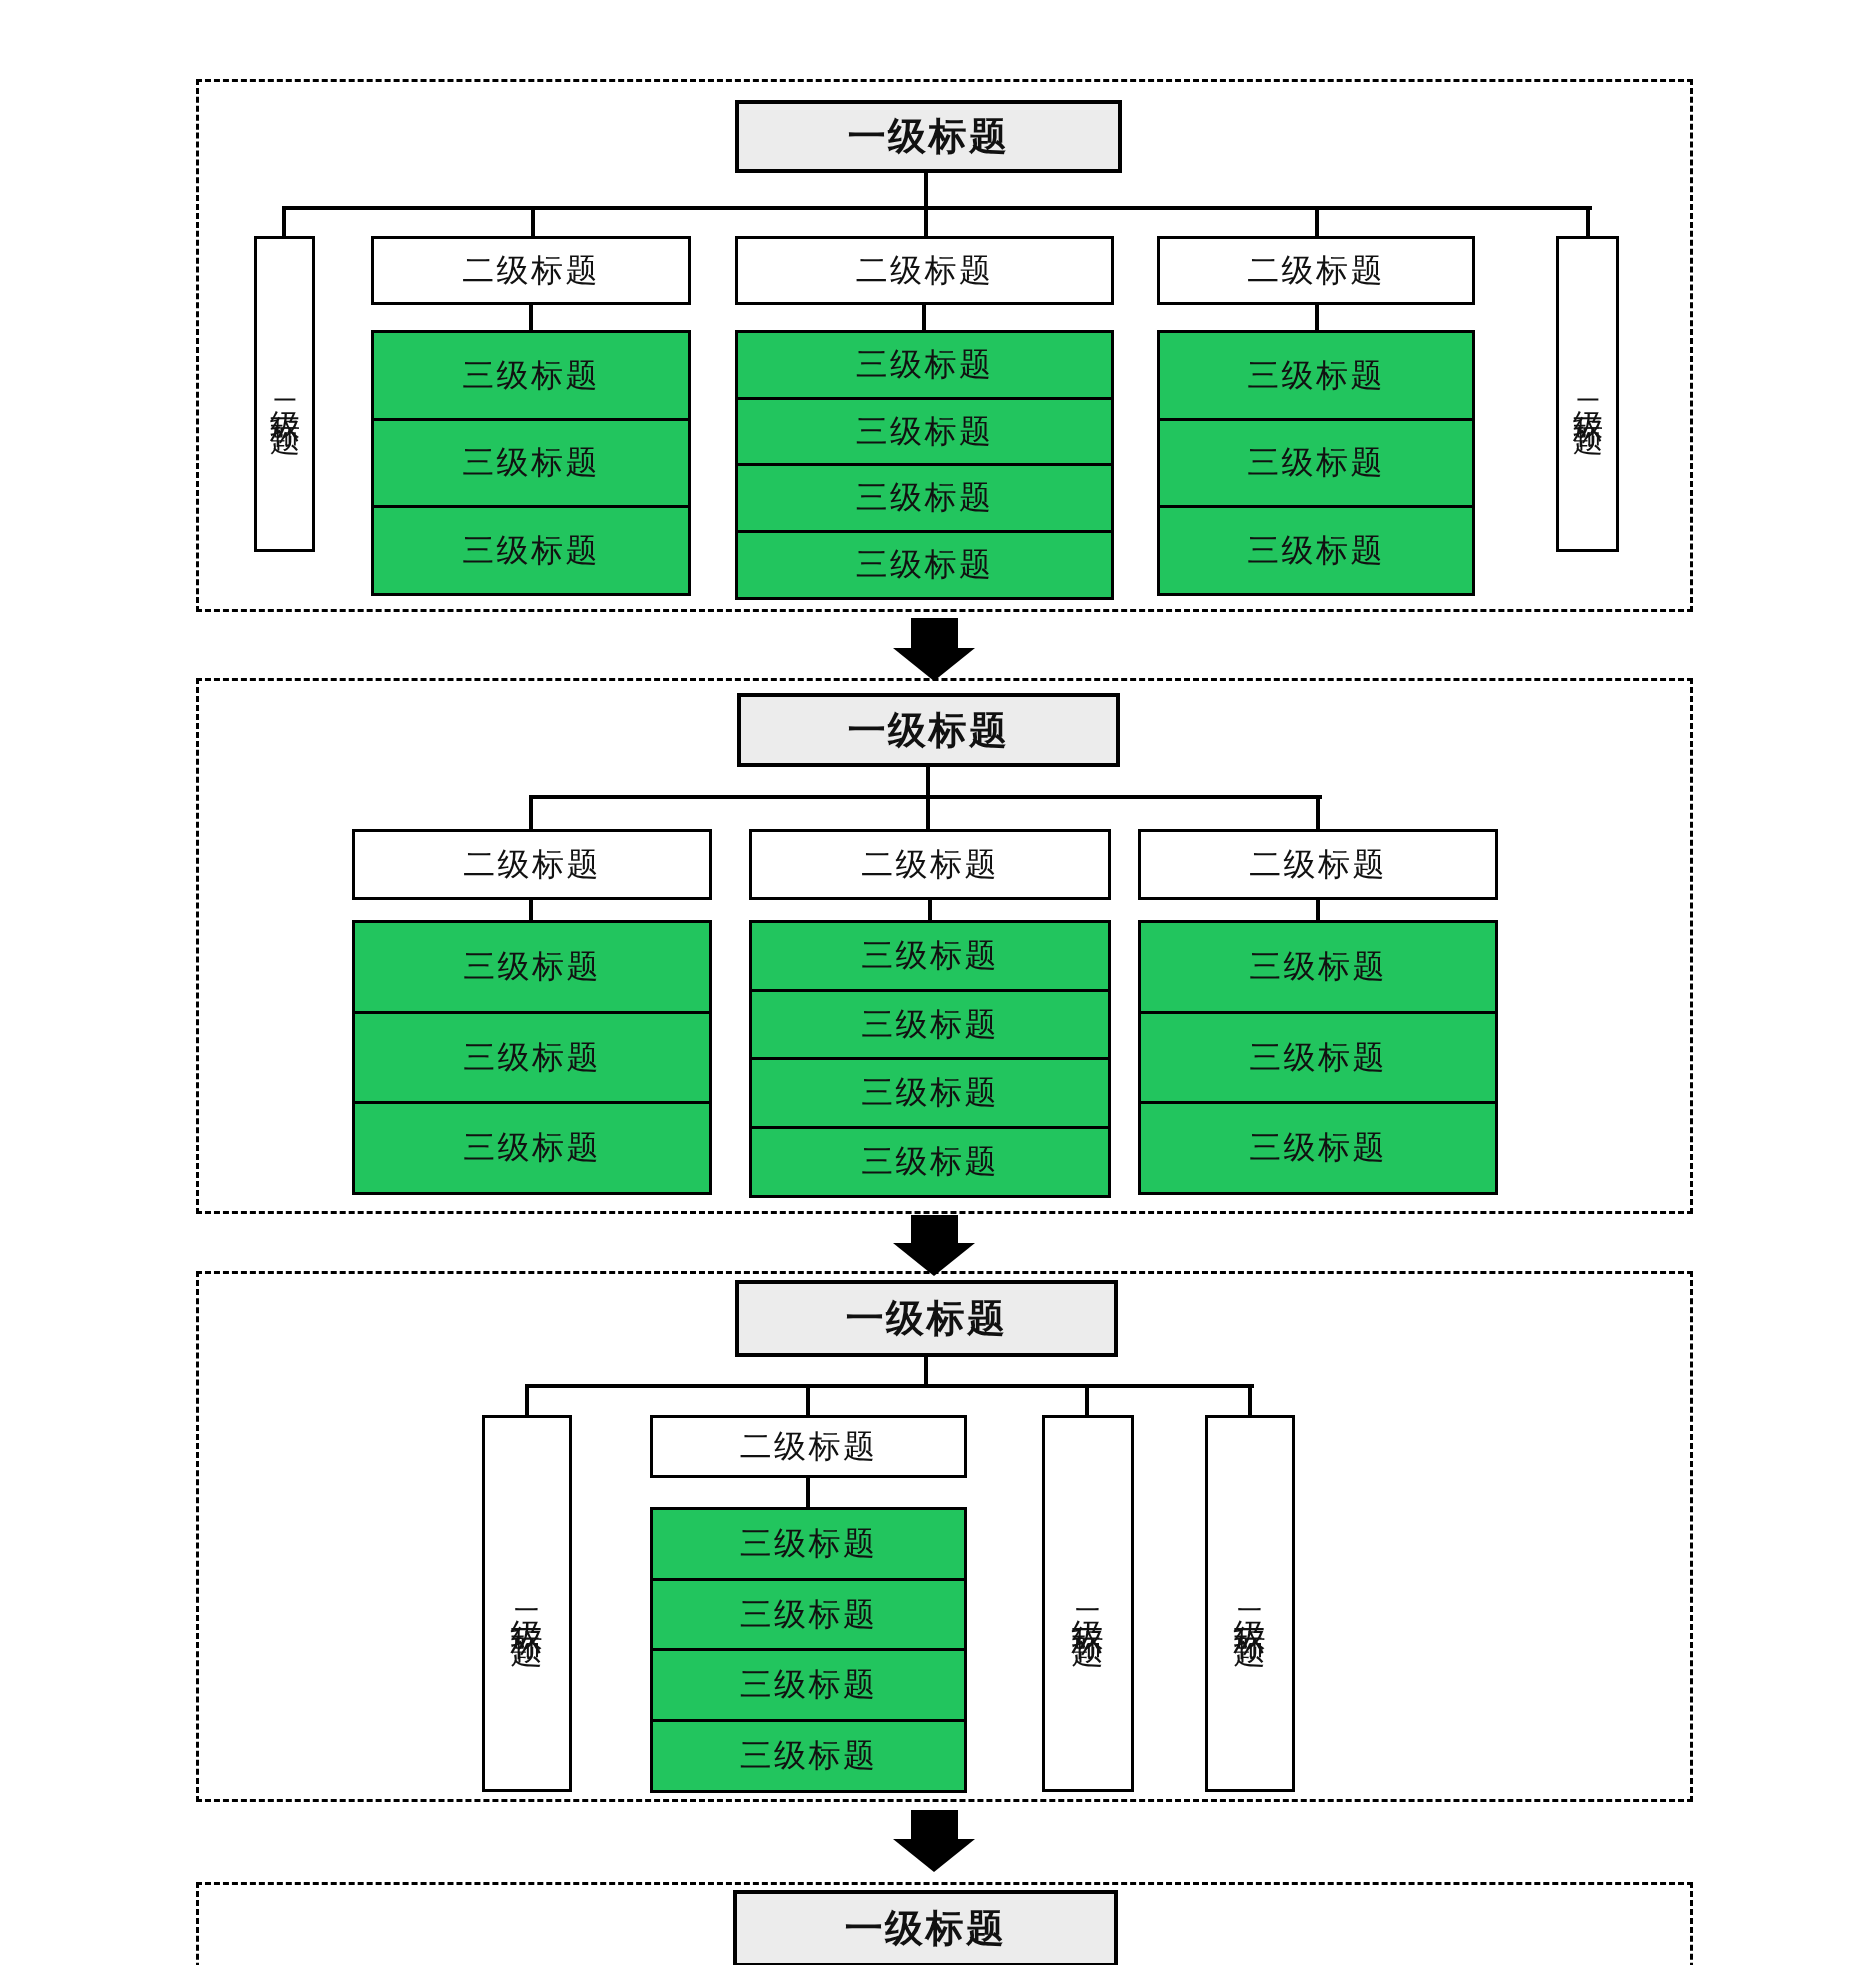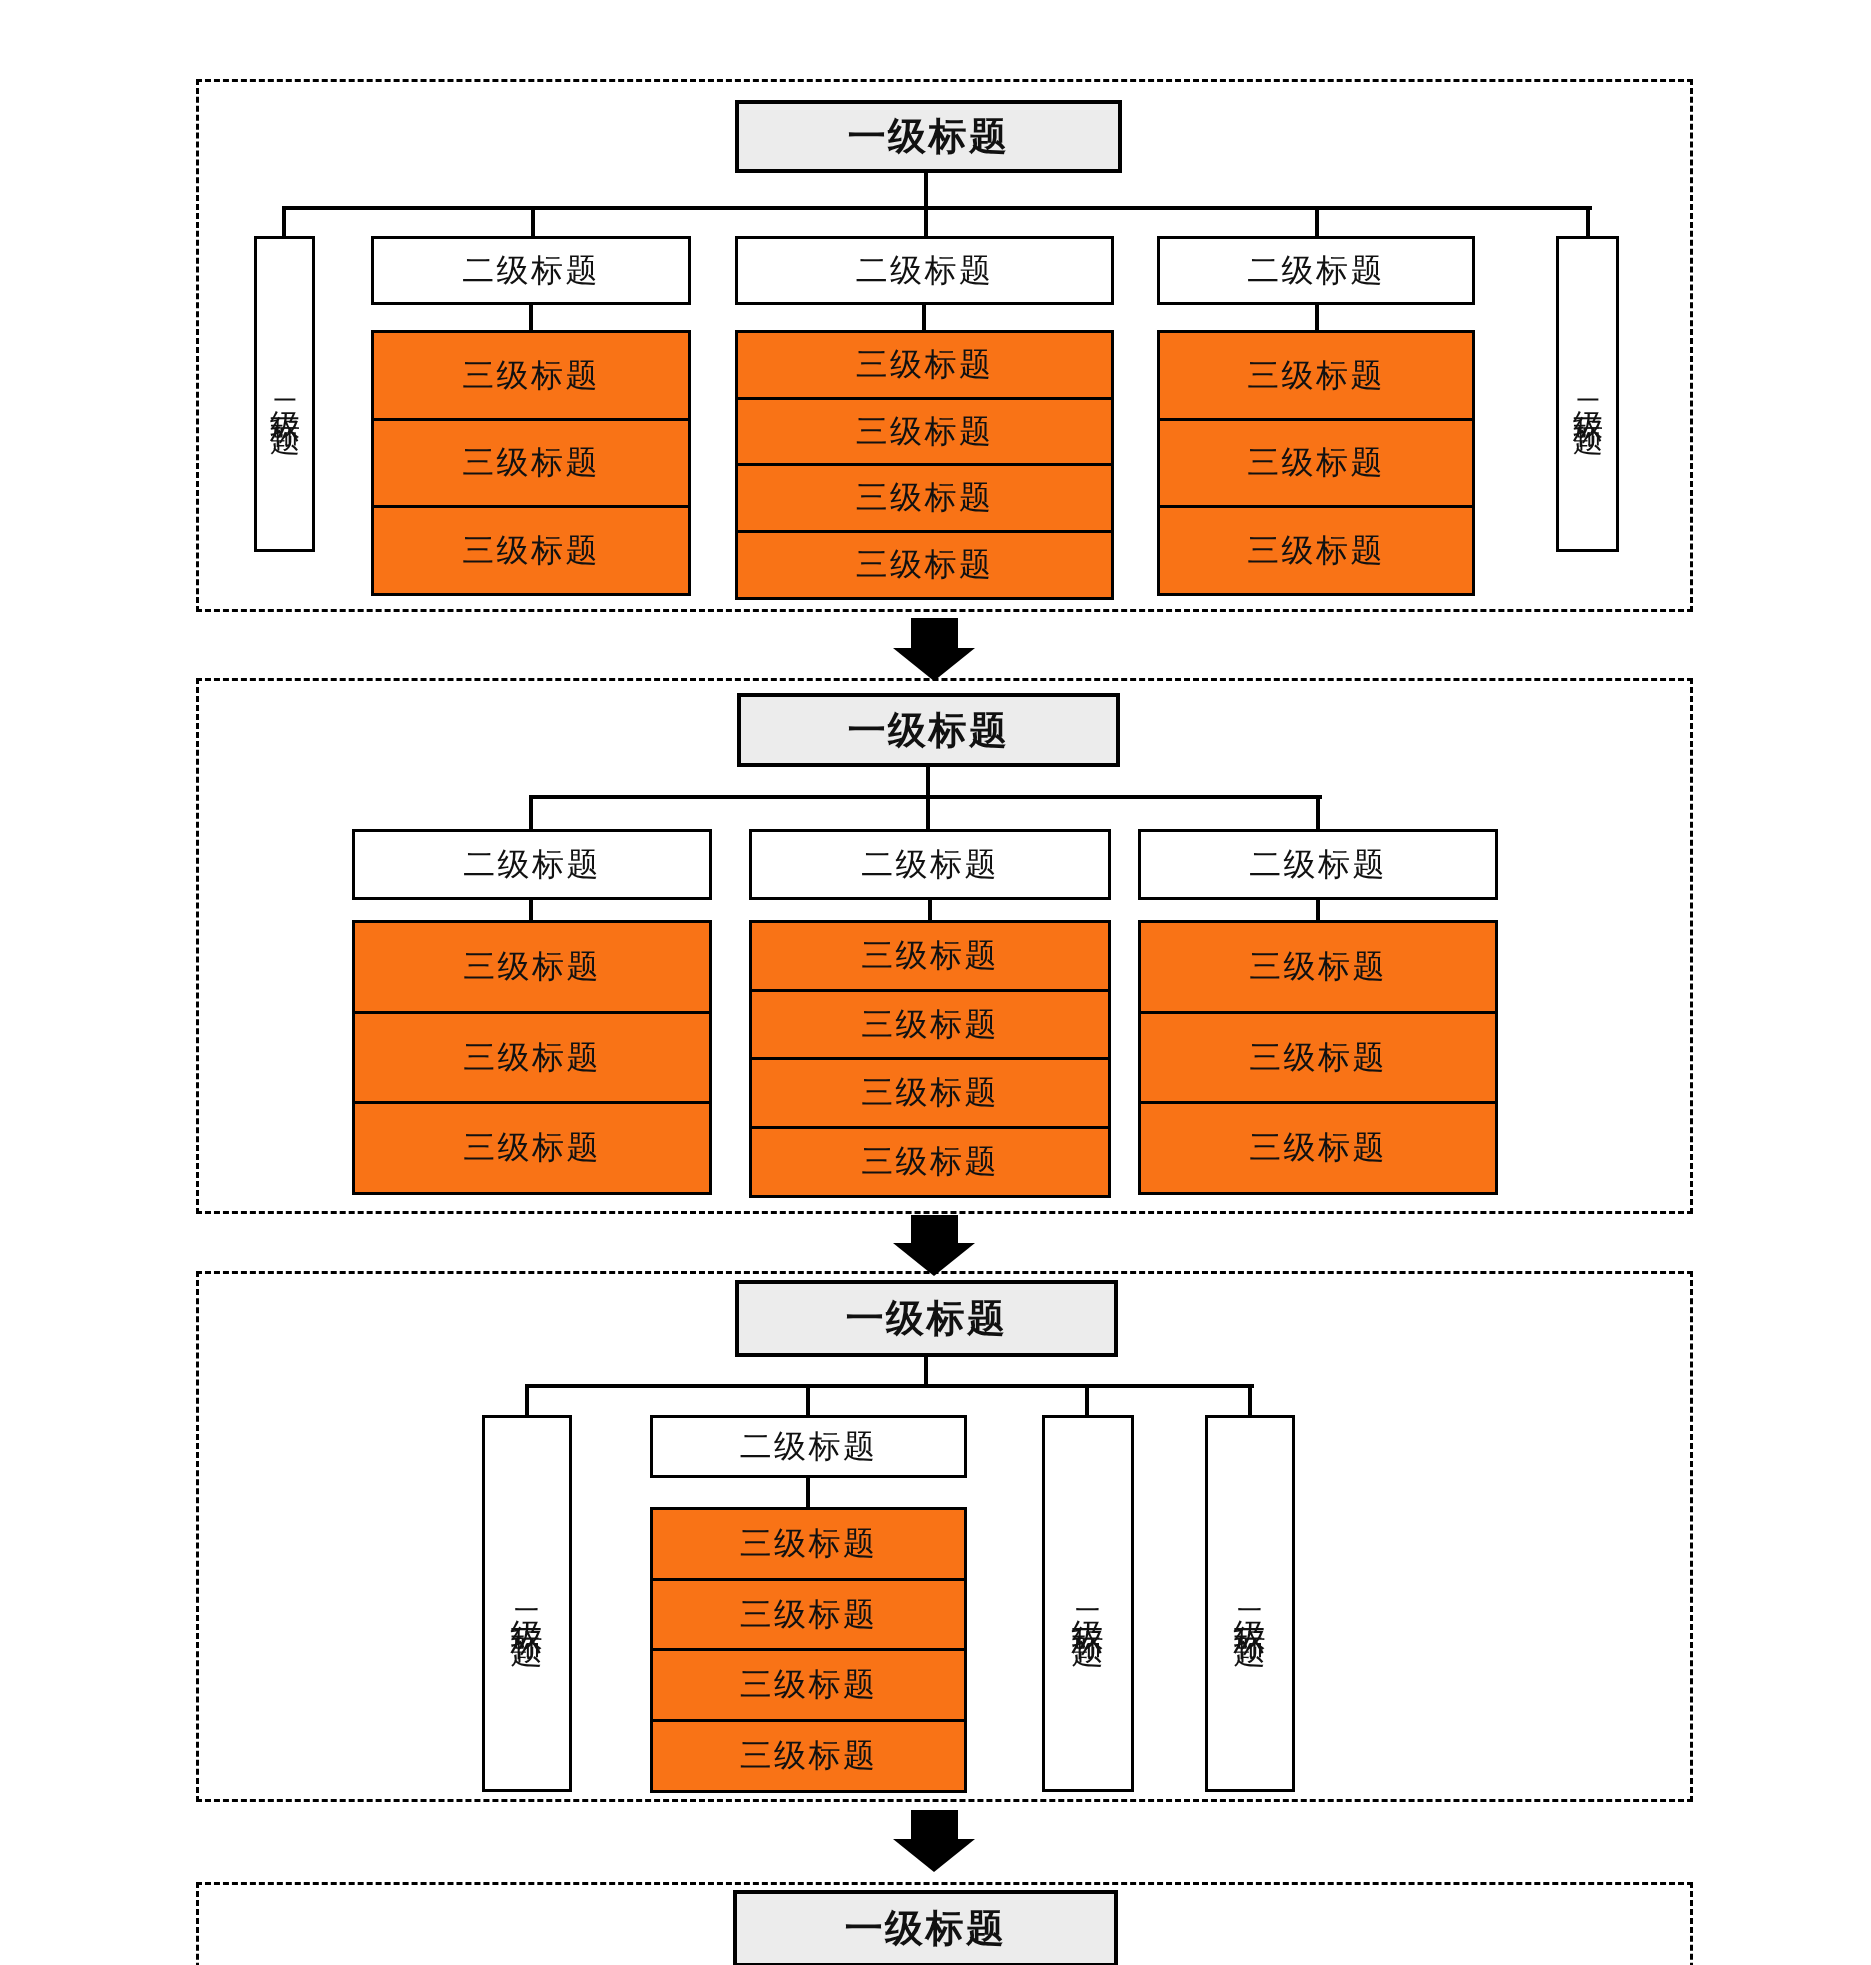--- a/index.html
+++ b/index.html
@@ -6,21 +6,21 @@
   .diagram{position:relative;width:1872px;height:2647px;background:#ffffff;
            font-family:"DejaVu Sans",sans-serif;color:#111;}
   .frame{position:absolute;border:3.5px dashed #000;box-sizing:border-box;background:transparent;}
   .hdr{position:absolute;box-sizing:border-box;background:#ececec;border:4.7px solid #000;
        display:flex;align-items:center;justify-content:center;
        font-weight:700;font-size:38px;letter-spacing:2.4px;}
   .bx{position:absolute;box-sizing:border-box;background:#ffffff;border:3.5px solid #000;
       display:flex;align-items:center;justify-content:center;
       font-family:"DejaVu Serif",serif;font-size:32px;letter-spacing:2.4px;}
   .stack{position:absolute;}
-  .cell{box-sizing:border-box;background:#f97316;border:3.5px solid #000;margin-top:-3.5px;
+  .cell{box-sizing:border-box;background:#22c55e;border:3.5px solid #000;margin-top:-3.5px;
         display:flex;align-items:center;justify-content:center;
         font-family:"DejaVu Serif",serif;font-size:32px;letter-spacing:2.4px;}
   .cell:first-child{margin-top:0;}
   .vbx{writing-mode:vertical-rl;text-orientation:upright;letter-spacing:8.6px;}
   .ln{position:absolute;background:#000;}
   .stem{position:absolute;background:#000;}
   .head{position:absolute;width:0;height:0;border-left:41px solid transparent;
         border-right:41px solid transparent;border-top:33px solid #000;}
 </style>
 </head>

